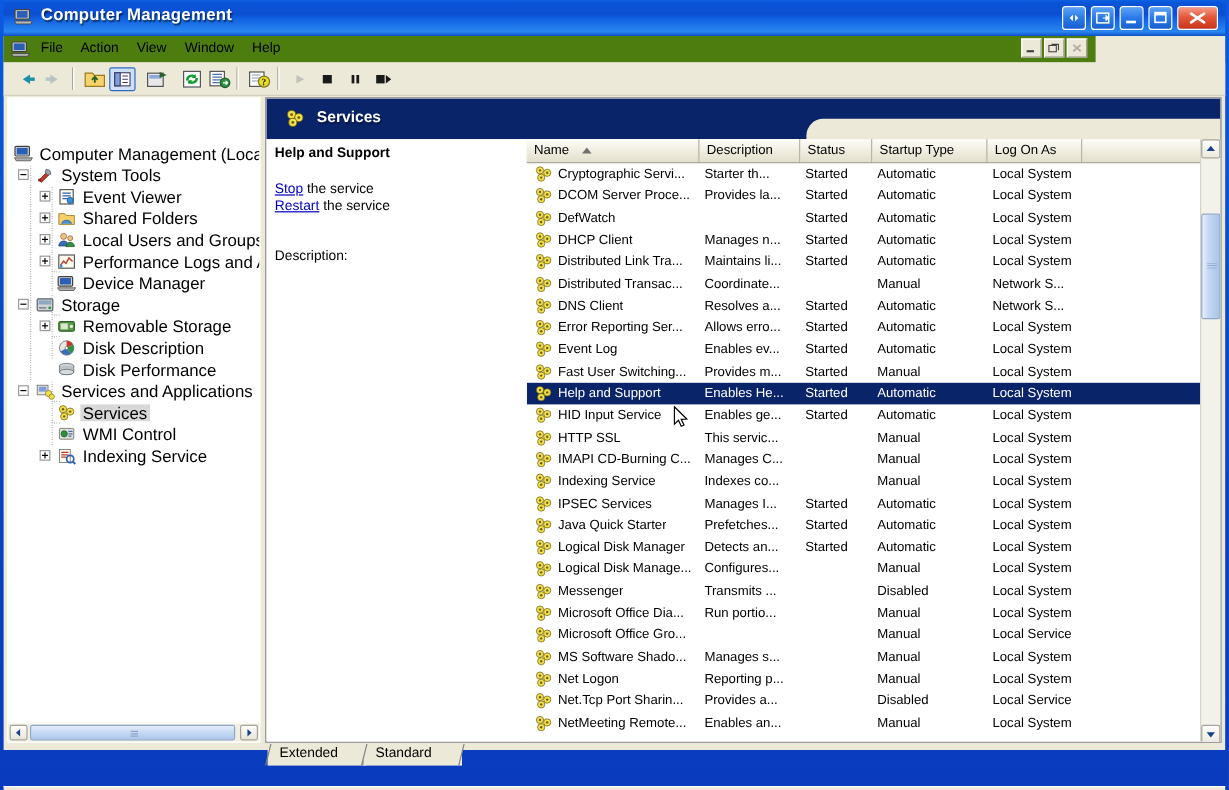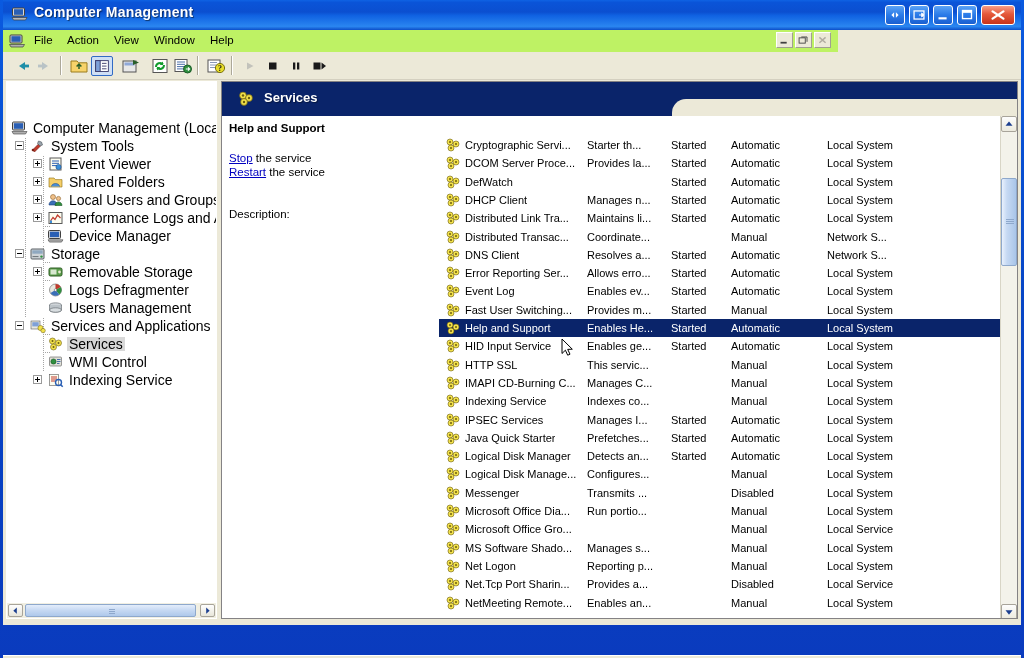--- a/index.html
+++ b/index.html
@@ -48,22 +48,22 @@
     right:6px;width:34px;
     background:linear-gradient(180deg,#f79d86 0%,#e5583a 45%,#c8341a 100%);
   }
   
   #client{
     position:absolute;left:0;top:30px;width:1018px;height:595px;
     background:#ece9d8;
   }
   
   #menubar{
-    position:absolute;left:0;top:0;width:835px;height:22px;
-    background:#bef264;
+    position:absolute;left:0;top:0;width:910px;height:22px;
+    background:#4d7c0f;
   }
   #menu-ico{position:absolute;left:6px;top:3px;width:16px;height:16px;}
   .menu-item{
     position:absolute;top:4px;height:15px;
     color:#000;font-size:11.5px;padding:0 5px;white-space:nowrap;cursor:default;
   }
   #mdi-btns{position:absolute;right:4px;top:2px;width:58px;height:17px;}
   .mdi-b{
     position:absolute;top:0;width:17px;height:16px;
     border:1px solid #a0a090;border-top-color:#fff;border-left-color:#fff;
@@ -501,29 +501,29 @@
                 <div class="tlabel">Removable Storage</div>
               </div>
               <div class="tnode" style="left:40px;top:166px">
                 <svg class="tico" viewBox="0 0 16 16">
                   <circle cx="8" cy="8" r="6" fill="#e8e8e0" stroke="#5a5a5a" stroke-width=".6"></circle>
                   <path d="M8 8L8 2a6 6 0 015.2 3z" fill="#c0392b"></path>
                   <path d="M8 8l5.2-3a6 6 0 01-1.5 7.5z" fill="#2f8f3f"></path>
                   <path d="M8 8l3.7 4.5A6 6 0 013 11z" fill="#3a6fb8"></path>
                   <circle cx="8" cy="8" r="1.3" fill="#fff" stroke="#5a5a5a" stroke-width=".5"></circle>
                 </svg>
-                <div class="tlabel">Logs Defragmenter</div>
+                <div class="tlabel">Disk Description</div>
               </div>
               <div class="tnode" style="left:40px;top:184px">
                 <svg class="tico" viewBox="0 0 16 16">
                   <ellipse cx="8" cy="5" rx="6" ry="2.2" fill="#cfd4d8" stroke="#5a6166" stroke-width=".6"></ellipse>
                   <path d="M2 5v5c0 1.2 2.7 2.2 6 2.2s6-1 6-2.2V5" fill="#bcc3c8" stroke="#5a6166" stroke-width=".6"></path>
                   <ellipse cx="8" cy="10" rx="6" ry="2.2" fill="#d8dde0" stroke="#5a6166" stroke-width=".6"></ellipse>
                 </svg>
-                <div class="tlabel">Users Management</div>
+                <div class="tlabel">Disk Performance</div>
               </div>
               <div class="expander" style="left: 8px; top: 205px; position: absolute;"></div>
               <div class="tnode" style="left:22px;top:202px">
                 <svg class="tico" viewBox="0 0 16 16">
                   <rect x="1.5" y="3" width="9" height="8" fill="#e8e8e0" stroke="#5a5a5a" stroke-width=".6"></rect>
                   <rect x="2.8" y="4.2" width="6.4" height="4.2" fill="#7ea0d8"></rect>
                   <g fill="#f2e14a" stroke="#6b5d10" stroke-width=".5">
                     <circle cx="11" cy="10" r="2.6"></circle>
                     <circle cx="13.6" cy="12.6" r="2.2"></circle>
                   </g>
@@ -606,20 +606,39 @@
             <span class="dlink">Stop</span><span> the service</span>
           </div>
           <div class="desc-link-row" style="top:50px">
             <span class="dlink">Restart</span><span> the service</span>
           </div>
 
           <div id="desc-head">Description:</div>
         </div>
 
         <div id="listview">
+          <div id="lv-header">
+                <div class="lv-col" style="left:0px;width:144px">
+                  <span>Name</span>
+                  <div class="sortarrow" style="left:46px"></div>
+                </div>
+                <div class="lv-col" style="left:144px;width:84px">
+                  <span>Description</span>
+                </div>
+                <div class="lv-col" style="left:228px;width:60px">
+                  <span>Status</span>
+                </div>
+                <div class="lv-col" style="left:288px;width:96px">
+                  <span>Startup Type</span>
+                </div>
+                <div class="lv-col" style="left:384px;width:79px">
+                  <span>Log On As</span>
+                </div>
+                <div class="lv-col" style="left:463px;width:98px;border-right:none"></div>
+              </div>
           <div id="lv-rows">
                 <div class="row" style="top:0.0px">
                   <svg class="gear" viewBox="0 0 16 16">
                     <g fill="#f2e14a" stroke="#6b5d10" stroke-width=".6">
                       <circle cx="5" cy="5" r="3"></circle>
                       <circle cx="11" cy="7" r="3"></circle>
                       <circle cx="6" cy="11" r="3"></circle>
                     </g>
                     <circle cx="5" cy="5" r="1" fill="#6b5d10"></circle>
                     <circle cx="11" cy="7" r="1" fill="#6b5d10"></circle>
@@ -1069,20 +1088,32 @@
                 <div class="grip"></div>
               </div>
           <div class="vs-arrow" id="vs-down">
             <svg viewBox="0 0 16 16">
                   <path d="M8 11L4 6h8z" fill="#1c3f8f"></path>
                 </svg>
           </div>
         </div>
       </div>
 
+      <div id="tabstrip">
+        <div class="tab" id="tab-0" style="left:2px;width:82px">
+          <div class="sl"></div>
+              <span>Extended</span>
+              <div class="sr"></div>
+        </div>
+        <div class="tab" id="tab-1" style="left:82px;width:82px">
+          <div class="sl"></div>
+              <span>Standard</span>
+              <div class="sr"></div>
+        </div>
+      </div>
     </div>
 
     <div id="statusbar">
       
       
       
     </div>
 
   </div>
 

